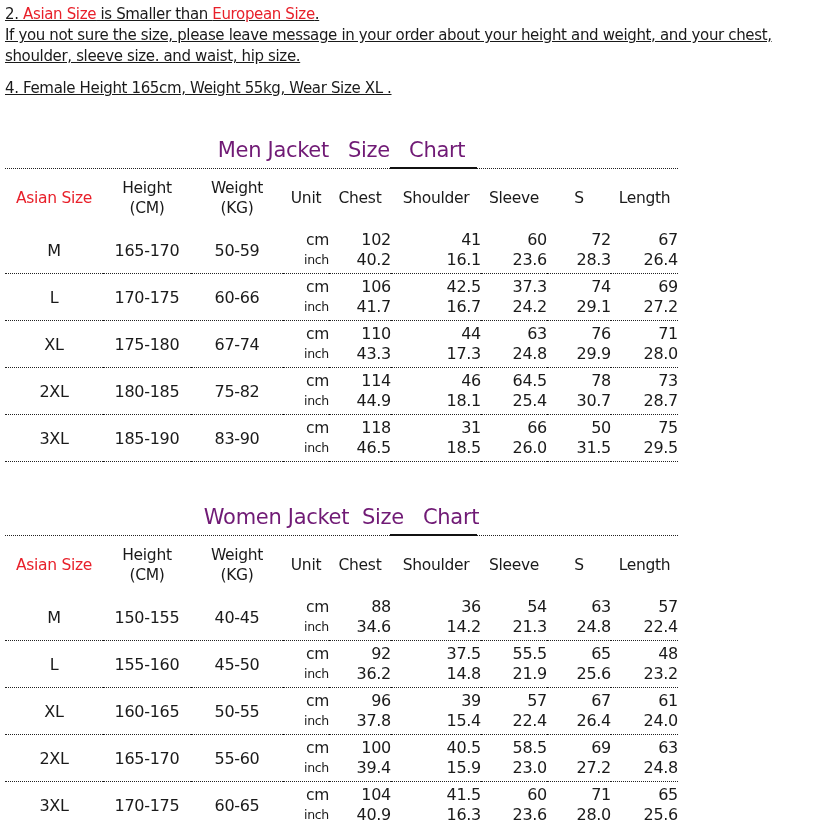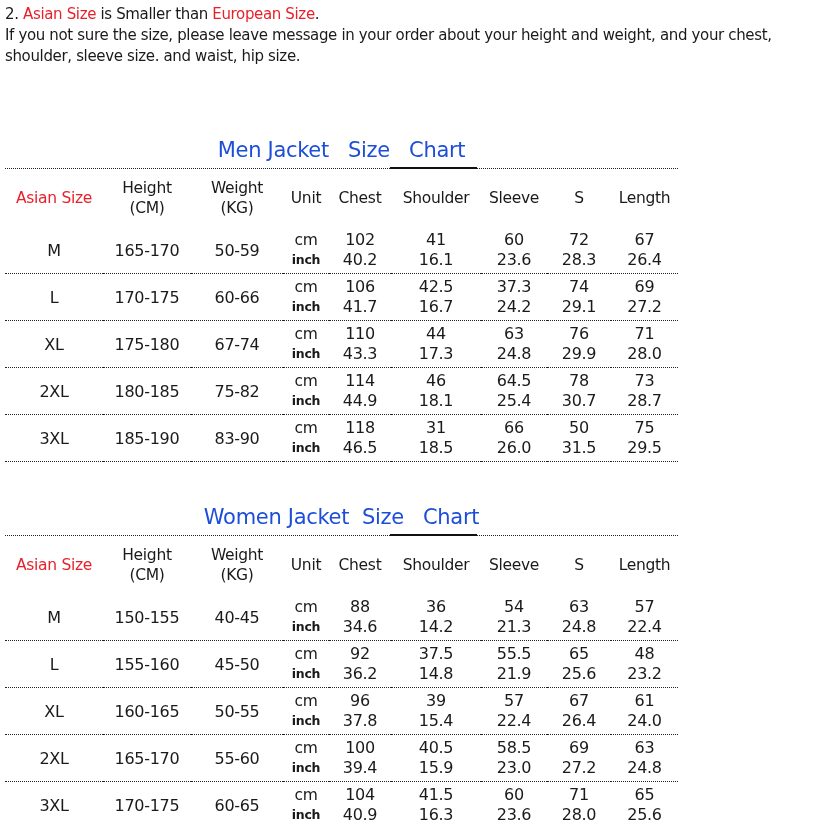--- a/index.html
+++ b/index.html
@@ -1,55 +1,56 @@
 <!DOCTYPE html>
 <html><head>
 <meta charset="utf-8">
 <style>
   html, body { margin: 0; padding: 0; background: #ffffff; }
   body {
     width: 819px; height: 822px; overflow: hidden; position: relative;
     font-family: "DejaVu Sans", "Liberation Sans", sans-serif;
     color: #1a1a1a;
   }
-  .notes { position: absolute; left: 5px; top: 4px; width: 812px; font-size: 15px; line-height: 21px; letter-spacing: -0.35px; }
+  .notes { position: absolute; left: 5px; top: 4px; width: 812px; font-size: 15px; line-height: 21px; letter-spacing: -0.35px; text-decoration: underline; }
   .notes p { margin: 0; }
   .notes .gap { height: 11px; }
   .red { color: #e8202a; }
 
   .chart { position: absolute; left: 5px; width: 673px; }
   .chart-title {
     height: 34px; text-align: center; font-size: 21px; line-height: 32px;
-    letter-spacing: -0.3px; color: #1d4ed8; white-space: pre;
+    letter-spacing: -0.3px; color: #701a75; white-space: pre;
   }
   .title-line {
     position: relative; height: 0; border-top: 1px dotted #222; margin-bottom: 0;
   }
   .title-line .solid {
     position: absolute; top: -2px; height: 2px; background: #111;
   }
   table { border-collapse: collapse; width: 673px; table-layout: fixed; }
   th, td { text-align: center; padding: 0; }
   th { font-weight: normal; font-size: 15.5px; line-height: 20px; height: 58px; letter-spacing: -0.3px; color: #1a1a1a; }
   th.asian { color: #e8202a; }
   tr.row td { border-bottom: 1px dotted #222; height: 46px; vertical-align: middle; }
   td.big { font-size: 16px; letter-spacing: -0.3px; }
-  .pair { display: flex; flex-direction: column; align-items: center; justify-content: center; }
+  .pair { display: flex; flex-direction: column; align-items: flex-end; justify-content: center; }
   .pair .cm { font-size: 16px; line-height: 20px; letter-spacing: -0.3px; }
   .pair .in { font-size: 16px; line-height: 20px; letter-spacing: -0.3px; }
   .unit .cm { font-size: 15.5px; }
-  .unit .in { font-size: 12.5px; font-weight: bold; }
+  .unit .in { font-size: 12.5px; }
 </style>
 </head>
 <body>
 
 <div class="notes">
   <p><span>2. </span><span class="red">Asian Size</span><span> is Smaller than </span><span class="red">European Size</span><span>.</span></p>
   <p>If you not sure the size, please leave message in your order about your height and weight, and your chest, shoulder, sleeve size. and waist, hip size.</p>
   <div class="gap"></div>
+  <p>4. Female Height 165cm, Weight 55kg, Wear Size XL .</p>
 </div>
 
 <div class="chart" id="men-chart" style="top:134px;">
   <div class="chart-title">Men Jacket   Size   Chart</div>
   <div class="title-line">
       <div class="solid" style="left:385px;width:87px;"></div>
     </div>
   <table>
     <colgroup>
         <col style="width:98px">

